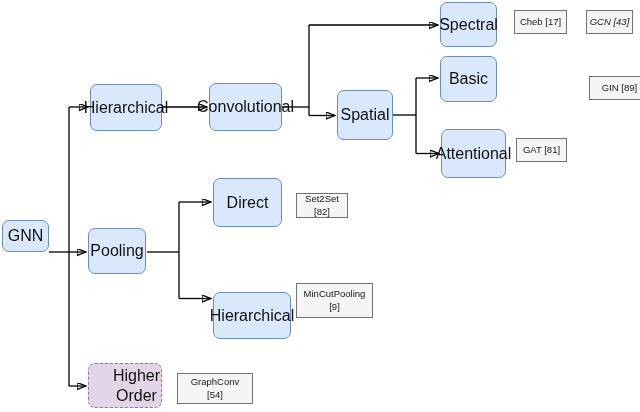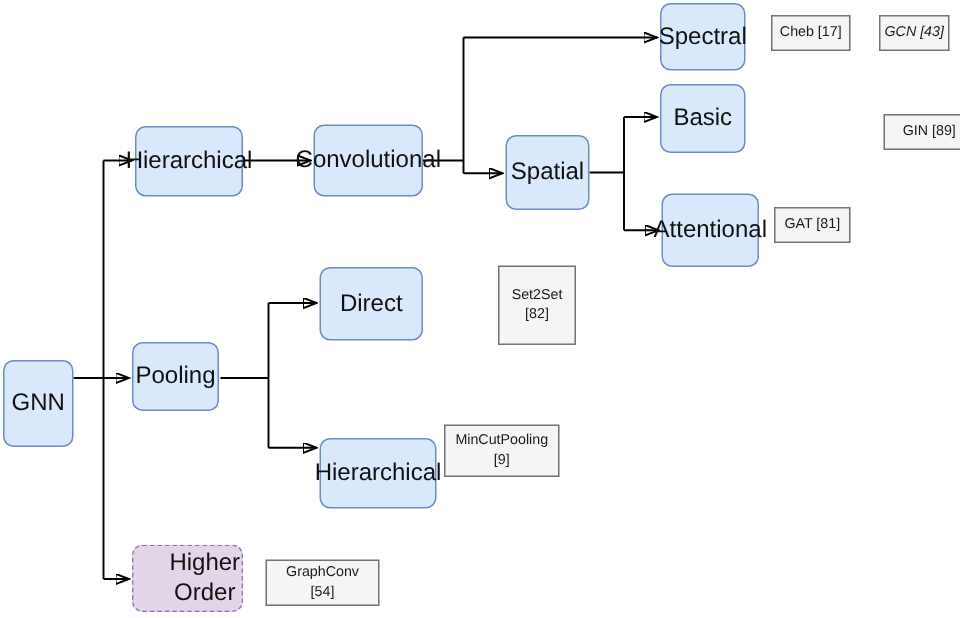--- a/index.html
+++ b/index.html
@@ -87,21 +87,21 @@
     <path d="M393,115 H416"></path>
     <path d="M416,78 V153.5"></path>
     <path d="M416,78 H438" marker-end="url(#arrow)"></path>
     <path d="M416,153.5 H439" marker-end="url(#arrow)"></path>
     <path d="M147,252 H179"></path>
     <path d="M179,202 V298.5"></path>
     <path d="M179,202 H211" marker-end="url(#arrow)"></path>
     <path d="M179,298.5 H211" marker-end="url(#arrow)"></path>
   </svg>
 
-  <div class="node" style="left:2px; top:240px; width:47px; height:58px;">GNN</div>
+  <div class="node" style="left:2px; top:220px; width:47px; height:32px;">GNN</div>
 
   <div class="node" style="left:90px; top:84px; width:72px; height:47px;">Hierarchical</div>
 
   <div class="node" style="left:209px; top:83px; width:73px; height:48px;">Convolutional</div>
 
   <div class="node" style="left:440px; top:2px; width:57px; height:45px;">Spectral</div>
 
   <div class="node" style="left:337px; top:90px; width:56px; height:50px;">Spatial</div>
 
   <div class="node" style="left:440px; top:56px; width:57px; height:46px;">Basic</div>
@@ -118,21 +118,21 @@
 
   <div class="ref" style="left:514px; top:10px; width:53px; height:24px;">Cheb [17]</div>
 
   <div class="ref" style="left:586px; top:10px; width:47px; height:24px;font-style:italic;">GCN [43]</div>
 
 
   <div class="ref" style="left:589px; top:76px; width:61px; height:24px;">GIN [89]</div>
 
   <div class="ref" style="left:516px; top:138px; width:51px; height:24px;">GAT [81]</div>
 
-  <div class="ref" style="left:296px; top:177px; width:52px; height:53px;margin-left:36px;">Set2Set
+  <div class="ref" style="left:296px; top:193px; width:52px; height:25px;">Set2Set
 [82]</div>
 
   <div class="ref" style="left:296px; top:283px; width:77px; height:35px;">MinCutPooling
 [9]</div>
 
   <div class="ref" style="left:177px; top:373px; width:76px; height:31px;">GraphConv
 [54]</div>
 
 </div>
 

